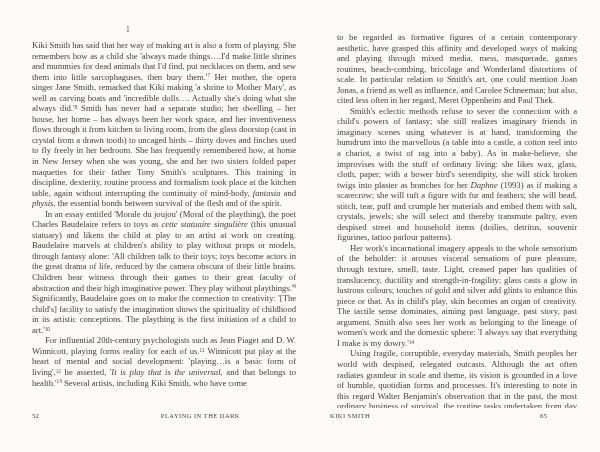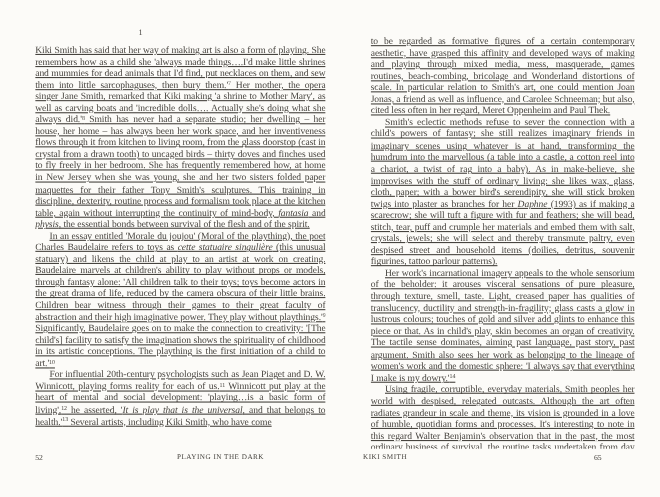--- a/index.html
+++ b/index.html
@@ -42,21 +42,20 @@
   }
   .text-block-right {
     left: 337px;
     top: 32px;
     width: 240px;
     height: 376px;
   }
   .para {
     margin: 0;
     padding: 0;
-    text-decoration: underline;
   }
   .para.indent {
     text-indent: 13px;
   }
   .para sup {
     font-size: 0.62em;
     line-height: 0;
     vertical-align: baseline;
     position: relative;
     top: -0.4em;

